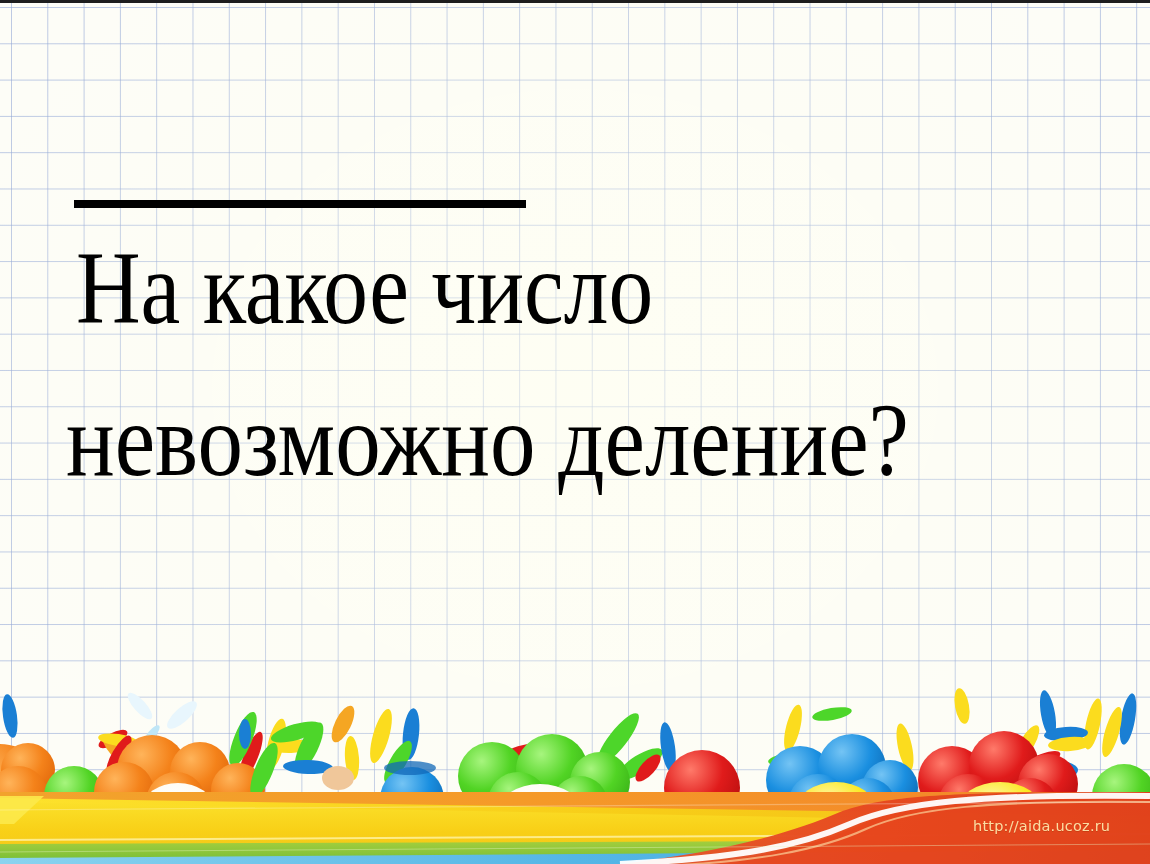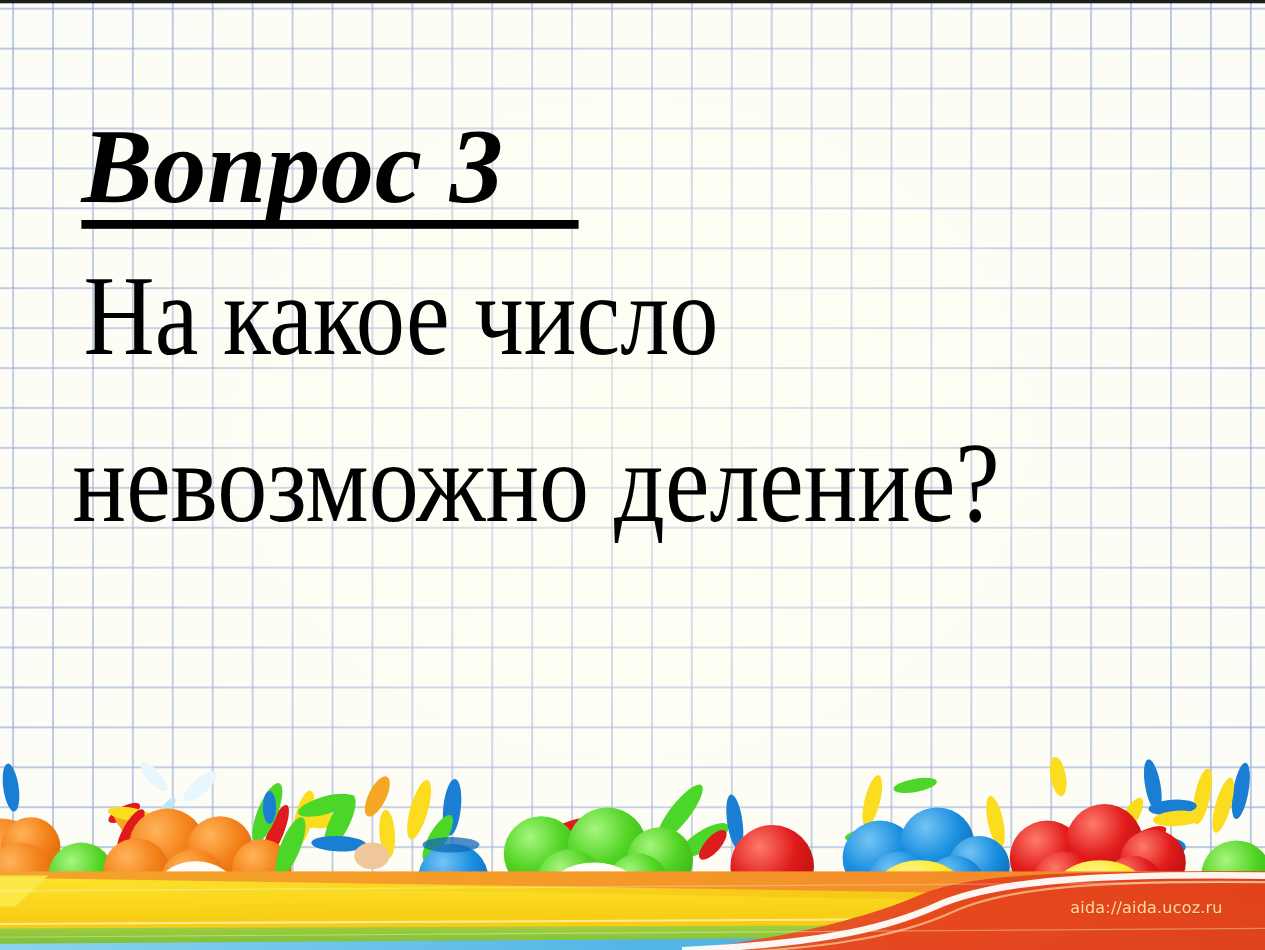--- a/index.html
+++ b/index.html
@@ -132,23 +132,20 @@
 <body>
 
 <div id="slide">
 
   <div id="grid-bg"></div>
   <div id="paper-tint"></div>
   <div id="top-edge"></div>
 
   <div id="text-area">
 
-    <div id="title-wrap">
-      <h1 id="slide-title">Вопрос 3</h1>
-    </div>
     <div id="title-rule"></div>
 
     <div class="q-line" id="q-line-1">На какое число</div>
 
     <div class="q-line" id="q-line-2">невозможно деление?</div>
 
   </div>
 
   <div id="decor">
     <svg viewBox="0 0 1150 180" xmlns="http://www.w3.org/2000/svg" aria-hidden="true">
@@ -356,15 +353,15 @@
                  C800,162 740,174 620,180" stroke="#ffffff" stroke-width="6" fill="none" opacity="0.95"></path>
         <path d="M1150,118 C990,116 912,124 866,145
                  C820,166 756,178 660,182" stroke="#ffe9b0" stroke-width="2" fill="none" opacity="0.6"></path>
 
         <path d="M0,126 L1150,118" stroke="#ffffff" stroke-width="1.2" fill="none" opacity="0.28"></path>
         <path d="M0,168 L1150,160" stroke="#eaf7c8" stroke-width="1" fill="none" opacity="0.4"></path>
       </g>
     </svg>
   </div>
 
-  <div id="watermark">aida://aida.ucoz.ru</div>
+  <div id="watermark">http://aida.ucoz.ru</div>
 
 </div>
 
 </body></html>

